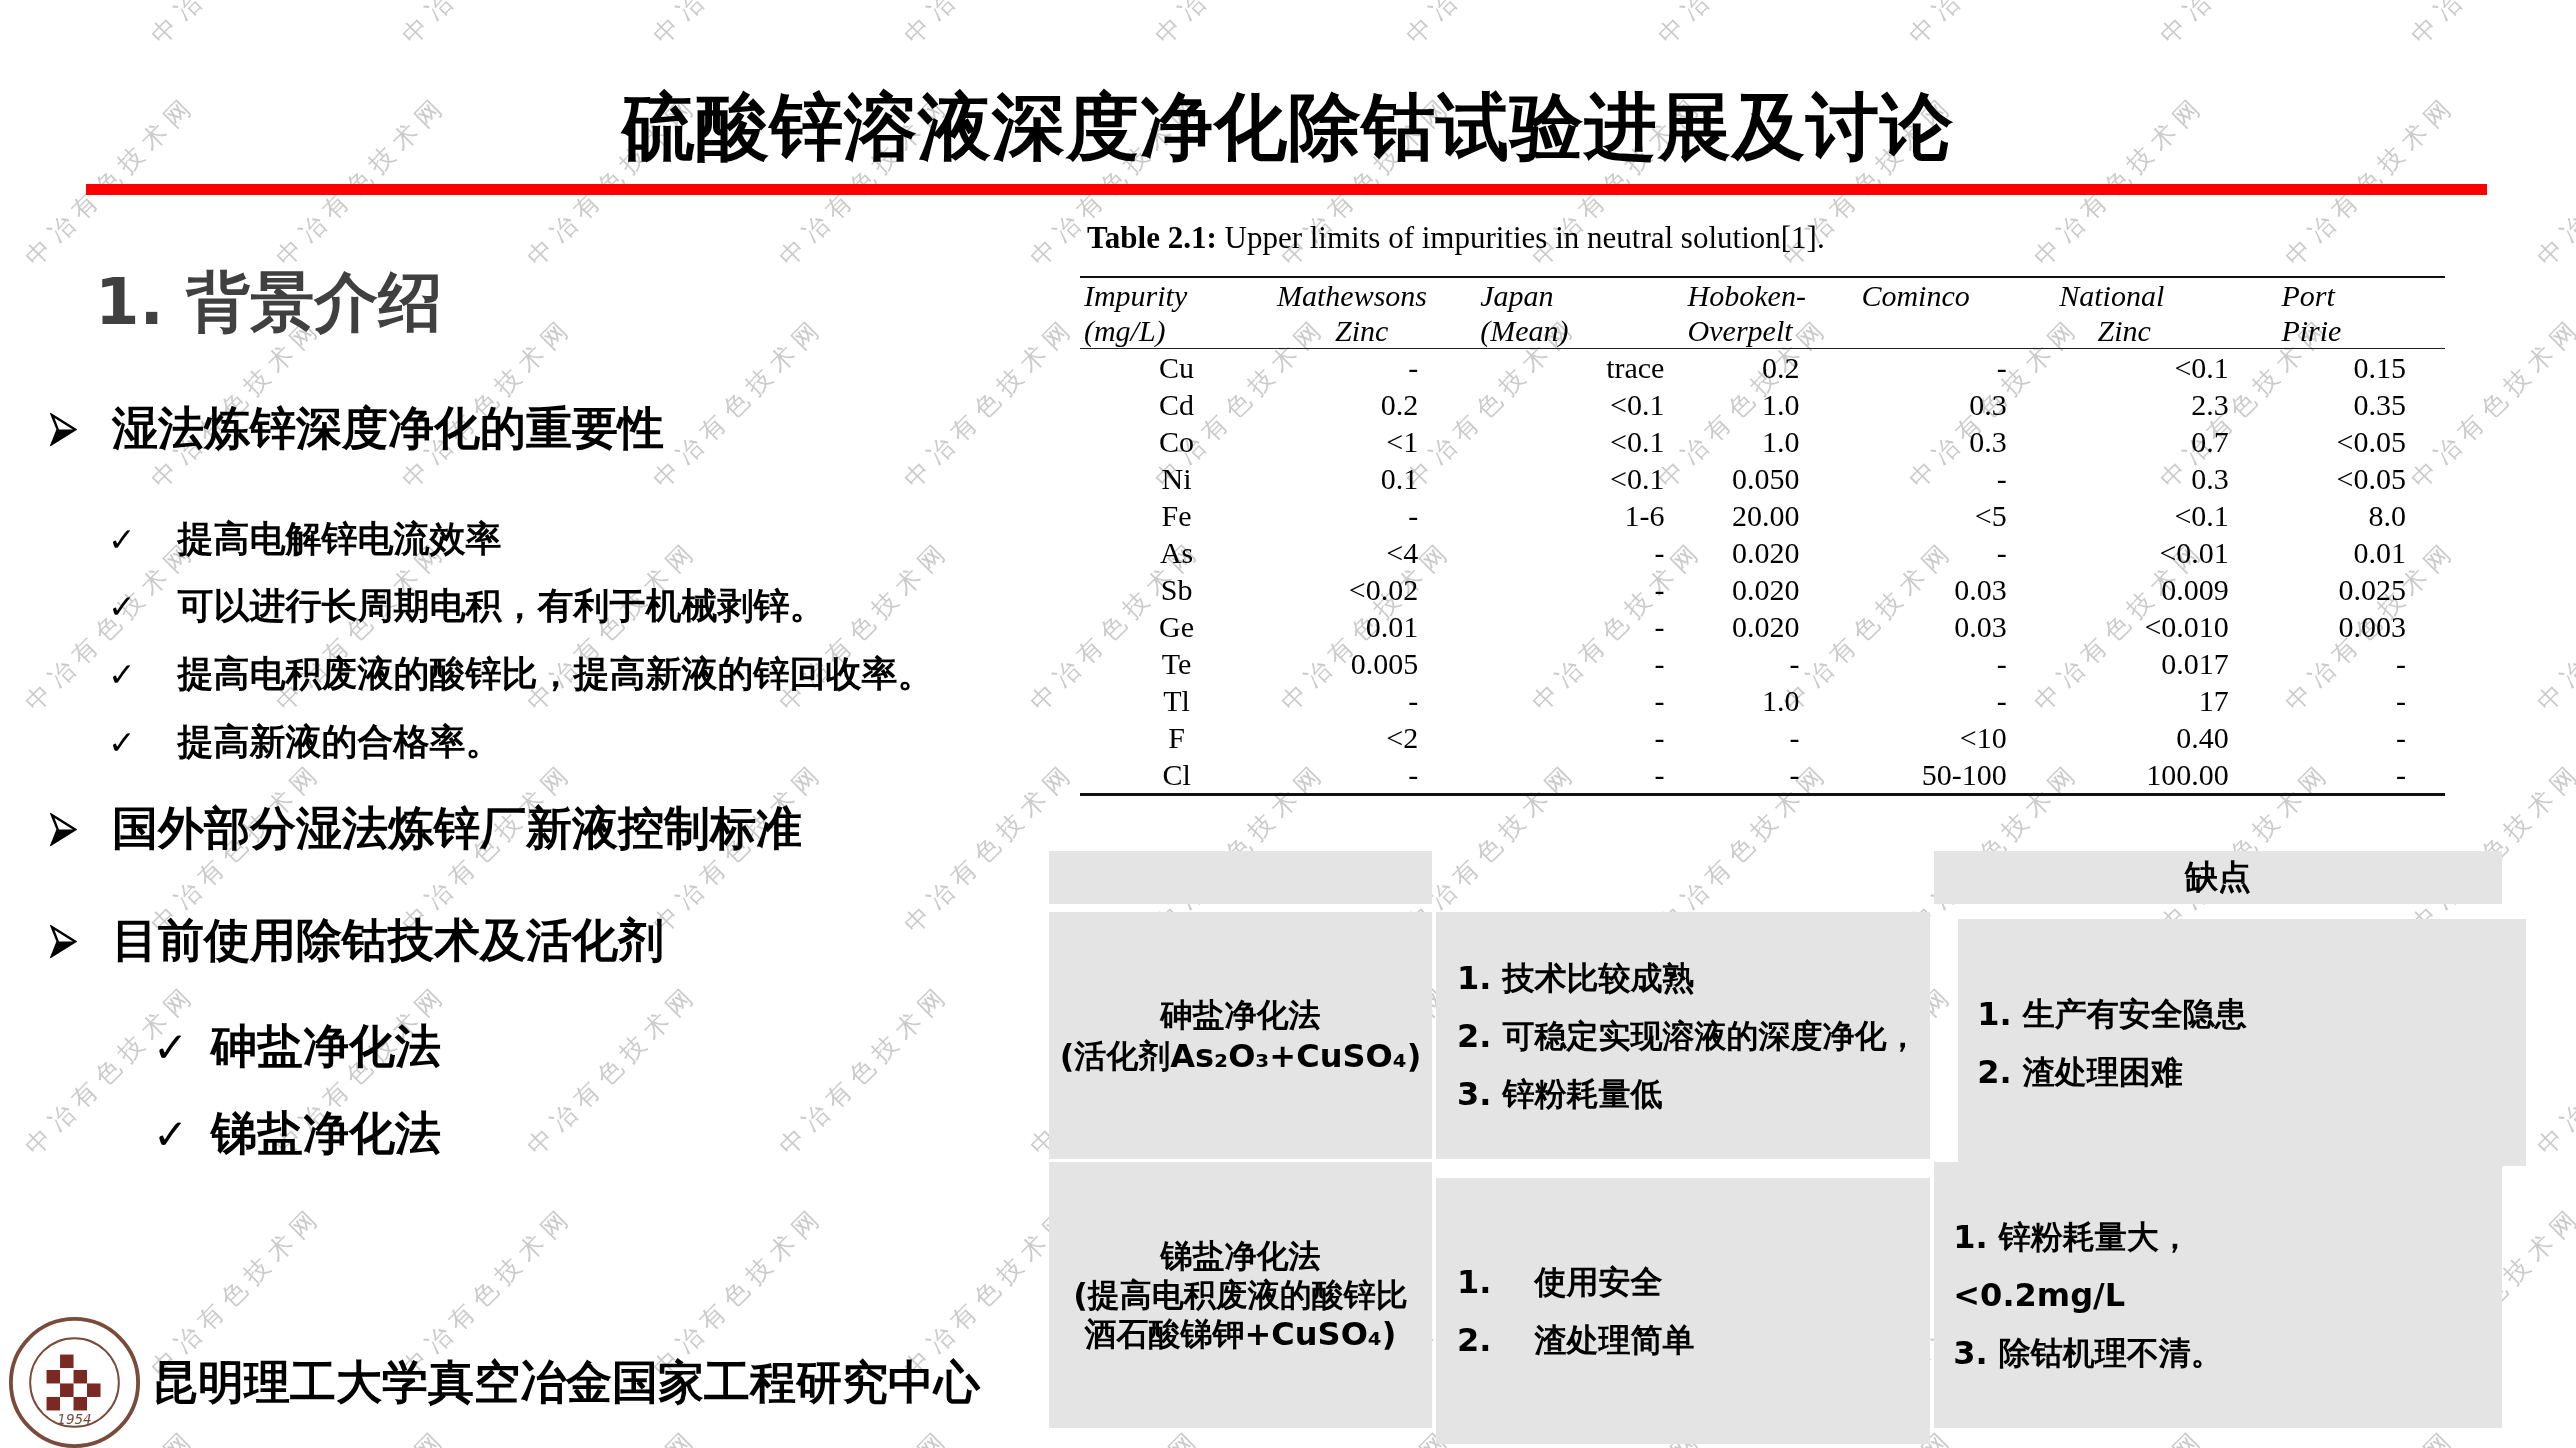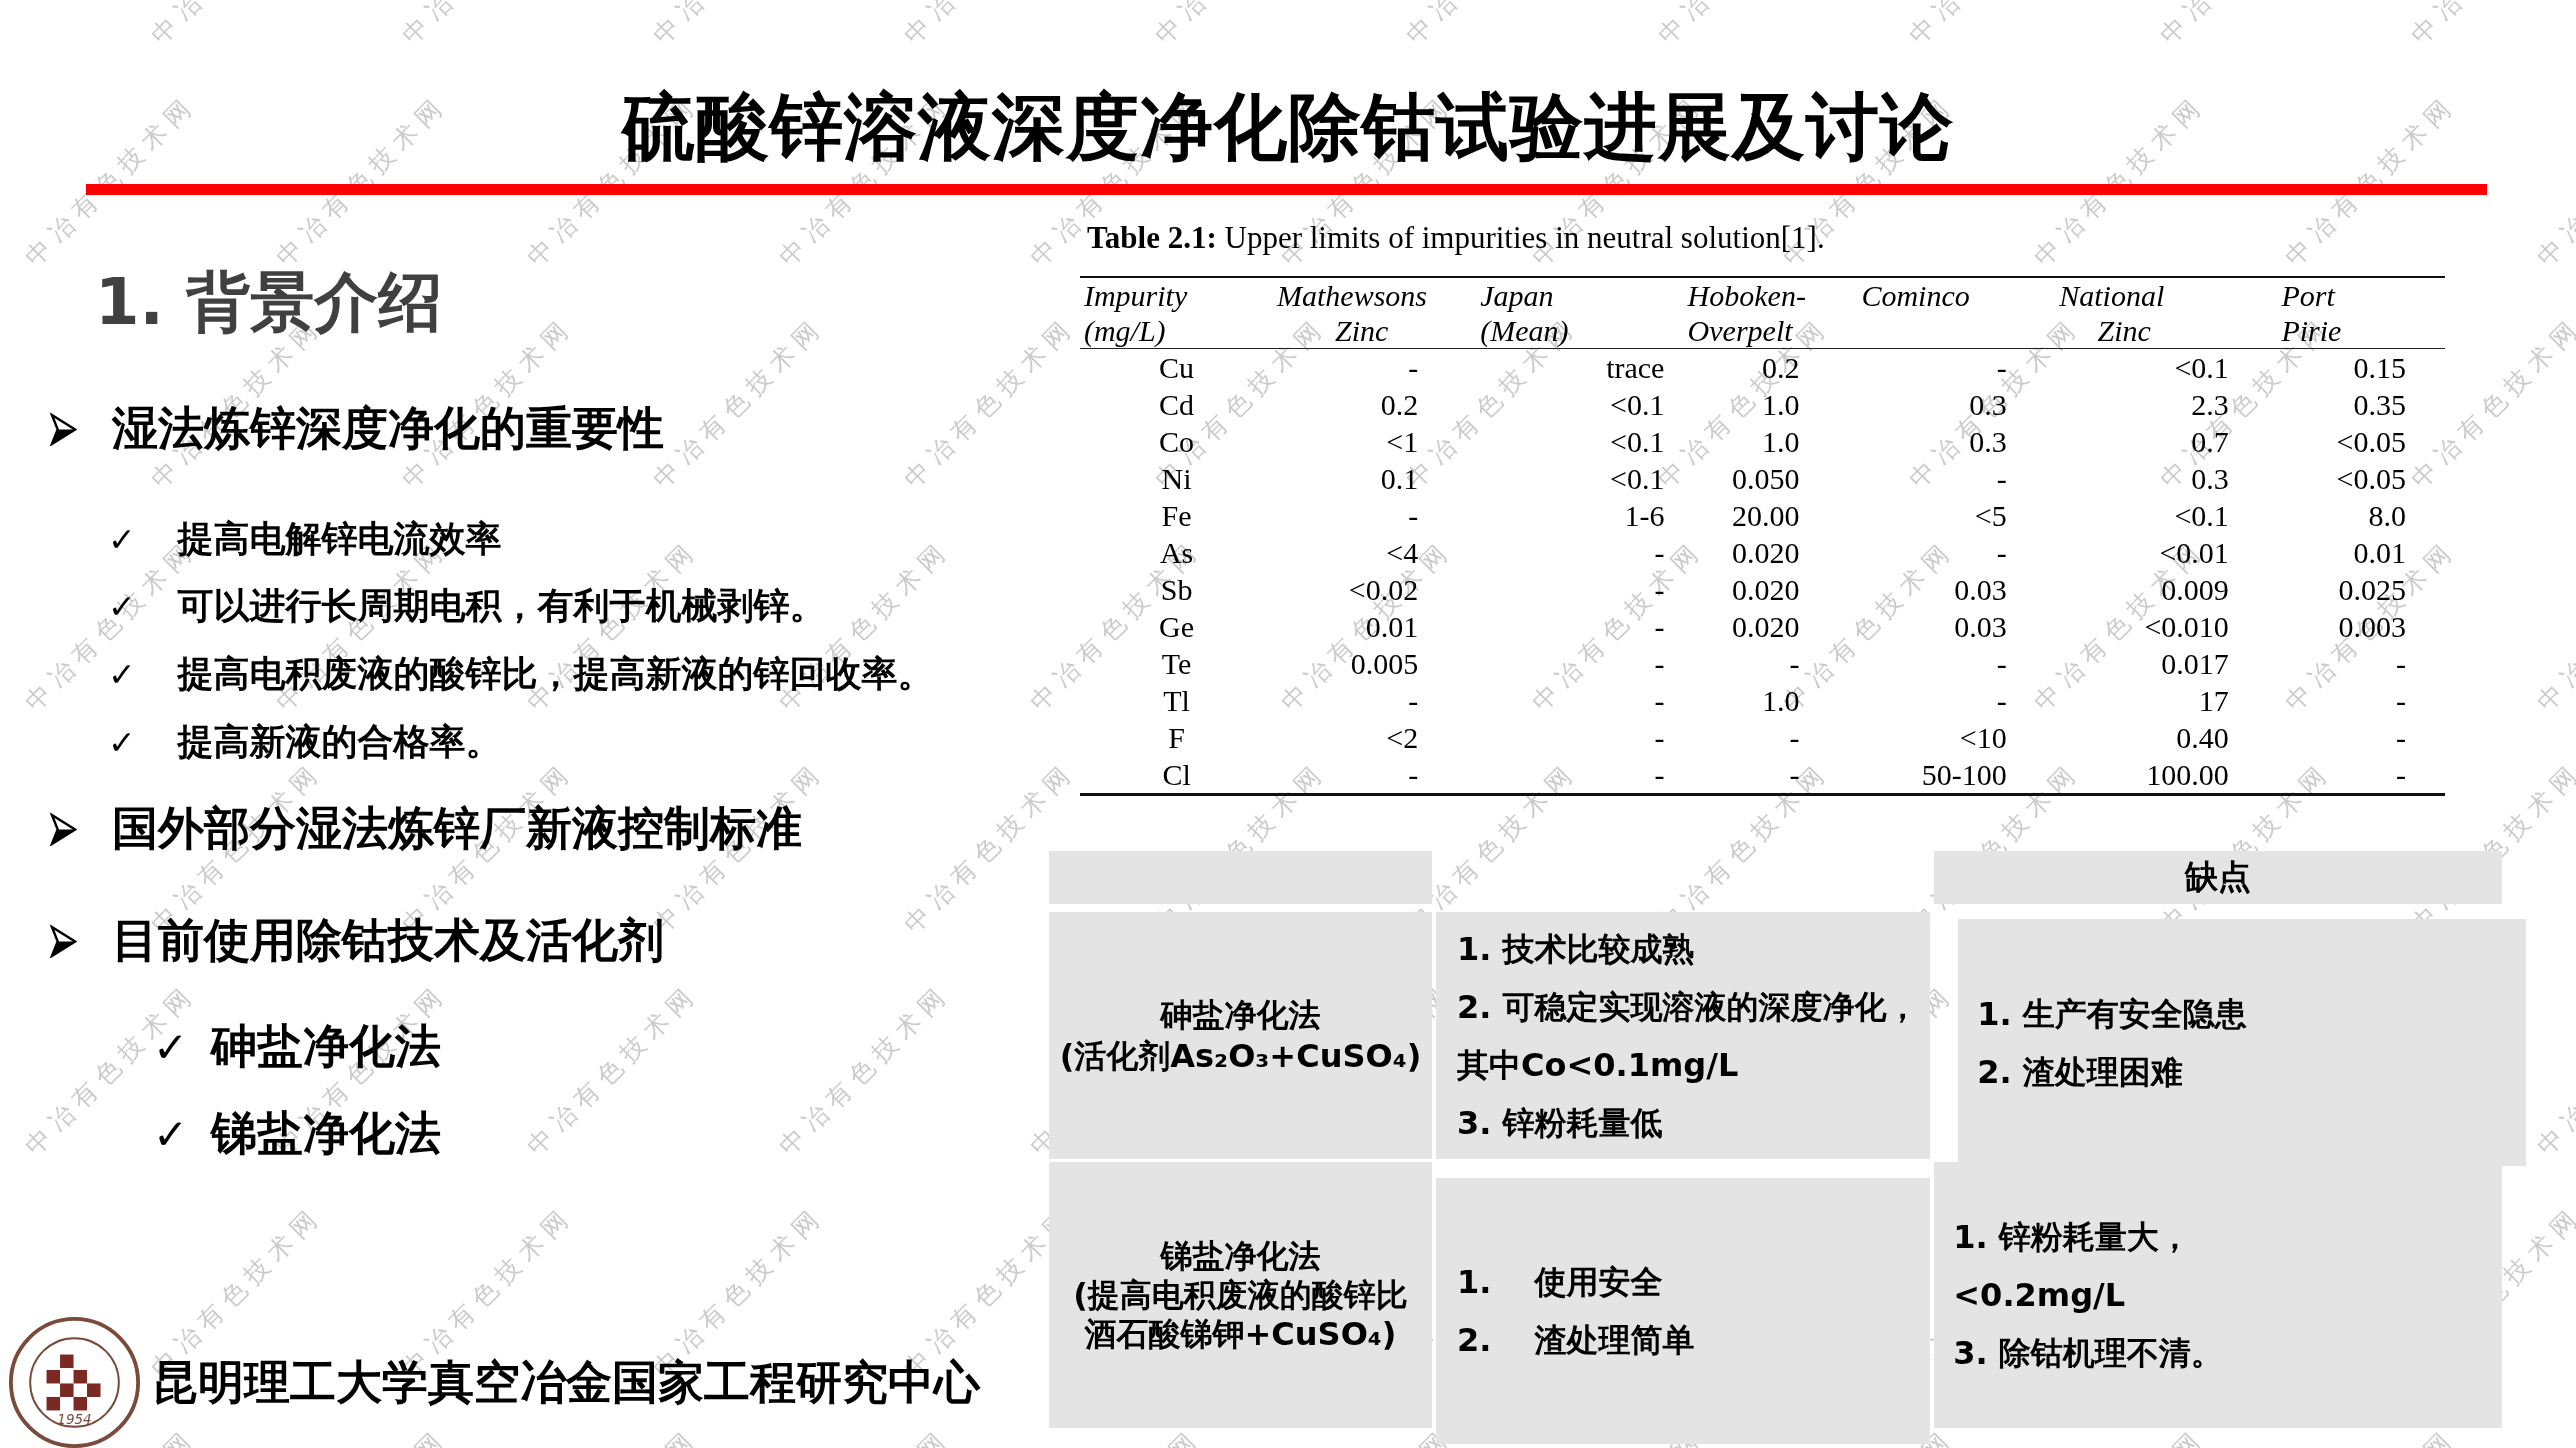--- a/index.html
+++ b/index.html
@@ -401,21 +401,20 @@
   <div class="cmp-cell" style="left:0; top:0; width:383px; height:53px;"></div>
   <div class="cmp-cell cmp-hdr" style="left:885px; top:0; width:568px; height:53px;">缺点</div>
 
   <div class="cmp-cell method-cell" style="left:0; top:61px; width:383px; height:247px;">
     <div>砷盐净化法</div>
     <div>(活化剂As₂O₃+CuSO₄)</div>
   </div>
   <div class="cmp-cell list-cell" style="left:387px; top:61px; width:494px; height:247px;">
     <div>1. 技术比较成熟</div>
     <div>2. 可稳定实现溶液的深度净化，</div>
-    <div>其中Co&lt;0.1mg/L</div>
     <div>3. 锌粉耗量低</div>
   </div>
   <div class="cmp-cell list-cell" style="left:885px; top:68px; width:568px; height:247px; padding-left:19.3px;margin-left:24px;">
     <div>1. 生产有安全隐患</div>
     <div>2. 渣处理困难</div>
   </div>
 
   <div class="cmp-cell method-cell" style="left:0; top:311px; width:383px; height:266px; line-height:39px;">
     <div>锑盐净化法</div>
     <div>(提高电积废液的酸锌比</div>

